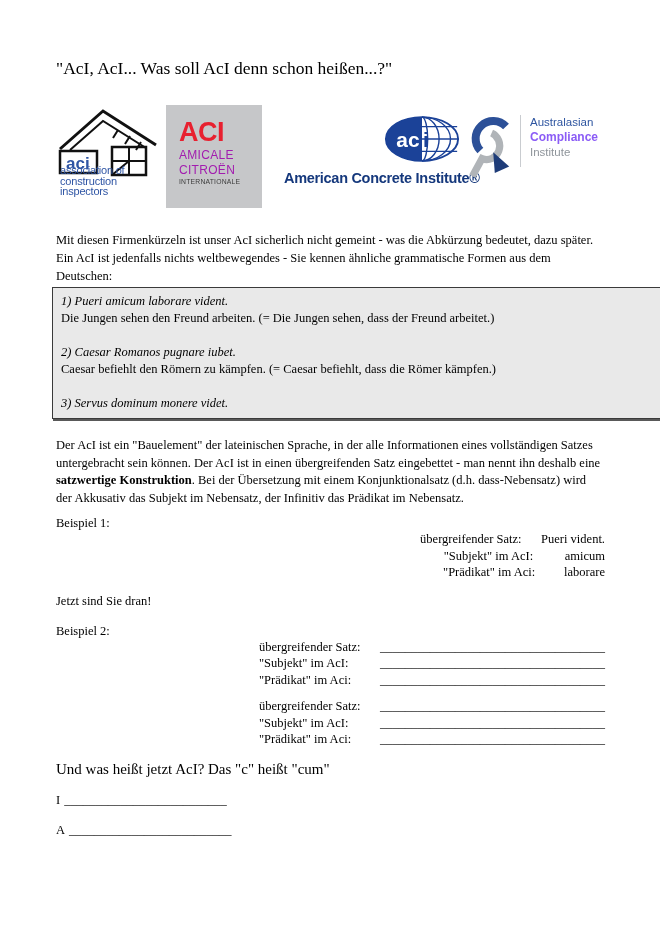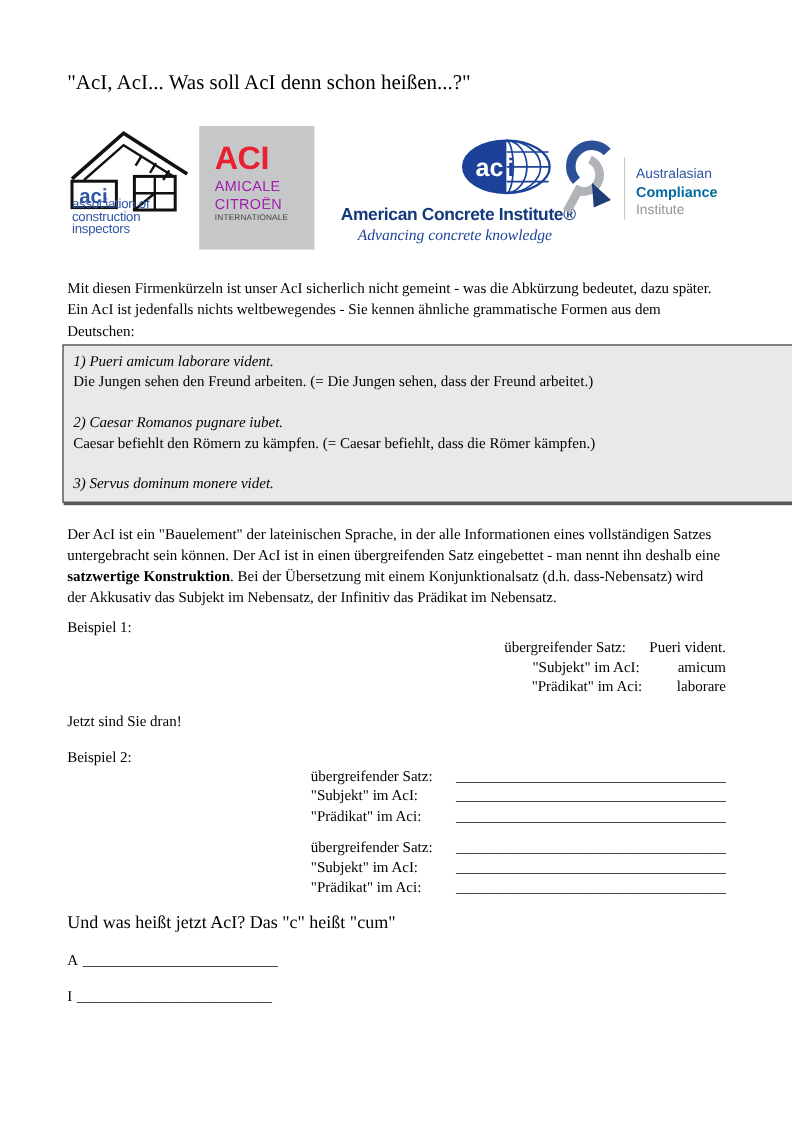--- a/index.html
+++ b/index.html
@@ -34,25 +34,25 @@
   .logo-concrete { width: 176px; margin-left: 22px; padding-top: 10px; text-align: right; }
   .logo-concrete .name {
     font-family: "Liberation Sans", sans-serif; font-weight: bold;
     font-size: 14.5px; color: #15387c; letter-spacing: -0.3px; margin-top: 3px; white-space: nowrap;
   }
   .logo-concrete .tagline {
     font-family: "Liberation Serif", serif; font-style: italic;
     font-size: 13px; color: #1b4298; margin-top: 1px;
   }
 
-  .logo-compliance { display: flex; align-items: flex-end; margin-left: 6px; padding-top: 10px; }
+  .logo-compliance { display: flex; align-items: flex-start; margin-left: 6px; padding-top: 10px; }
   .logo-compliance .divider { width: 1px; height: 52px; background: #c9ccd0; margin: 0 9px 0 6px; }
   .logo-compliance .txt { font-family: "Liberation Sans", sans-serif; line-height: 15px; }
   .logo-compliance .t1 { color: #2e55a0; font-size: 11.5px; }
-  .logo-compliance .t2 { color: #0369a1; font-size: 12px; font-weight: bold; }
+  .logo-compliance .t2 { color: #8b5cf6; font-size: 12px; font-weight: bold; }
   .logo-compliance .t3 { color: #8f959b; font-size: 11.5px; }
 
   
   .para { font-size: 12.5px; line-height: 18px; margin: 0; }
   .intro { margin-bottom: 2px; }
 
   .example-box {
     box-sizing: border-box; margin: 0 0 18px -4px; width: 614px;
     background: #e9e9e9; border: 1px solid #3a3a3a;
     box-shadow: 1px 2px 0 rgba(60,60,60,0.85);
@@ -122,21 +122,20 @@
             <ellipse cx="40" cy="25" rx="18" ry="23"></ellipse>
             <ellipse cx="40" cy="25" rx="6" ry="23"></ellipse>
             <line x1="40" y1="12" x2="77" y2="12"></line>
             <line x1="40" y1="25" x2="78" y2="25"></line>
             <line x1="40" y1="38" x2="77" y2="38"></line>
           </g>
           <text x="13" y="33" font-family="Liberation Sans, sans-serif" font-size="22" font-weight="bold" fill="#ffffff">ac</text>
           <text x="41" y="33" font-family="Liberation Sans, sans-serif" font-size="22" font-weight="bold" fill="#1b4298">i</text>
         </svg>
         <div class="name">American Concrete Institute®</div>
-        <div class="tagline">Advancing concrete knowledge</div>
       </div>
 
       <div class="logo-compliance">
         <svg width="48" height="68" viewBox="0 0 60 80">
           <path d="M50 12 A20 20 0 1 0 18 42" fill="none" stroke="#2c5098" stroke-width="10"></path>
           <path d="M32 20 A14 15 0 1 1 20 52 L8 74" fill="none" stroke="#b0b4b8" stroke-width="9"></path>
           <path d="M34 44 L54 62 L36 70 Z" fill="#1e3c78"></path>
         </svg>
         <div class="divider"></div>
         <div class="txt">
@@ -204,20 +203,20 @@
       </div>
       <div class="list-row">
         <span class="lbl">"Prädikat" im Aci:</span>
         <span>____________________________________</span>
       </div>
     </div>
 
     <p class="question">Und was heißt jetzt AcI? Das "c" heißt "cum"</p>
 
     <div class="answer-row">
+      <span class="ltr">I</span><span>__________________________</span>
+    </div>
+    <div class="answer-row">
       <span class="ltr">A</span><span>__________________________</span>
-    </div>
-    <div class="answer-row">
-      <span class="ltr">I</span><span>__________________________</span>
     </div>
 
   </div>
 </div>
 
 </body></html>

